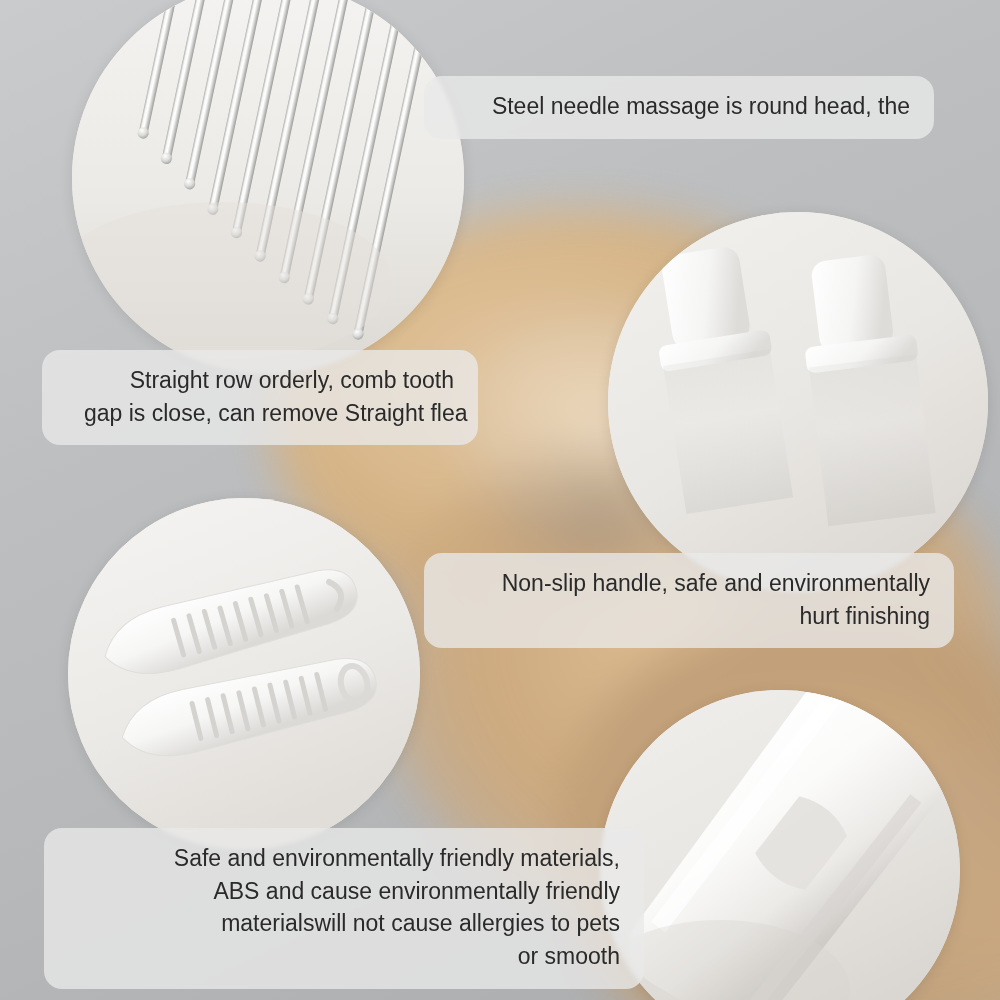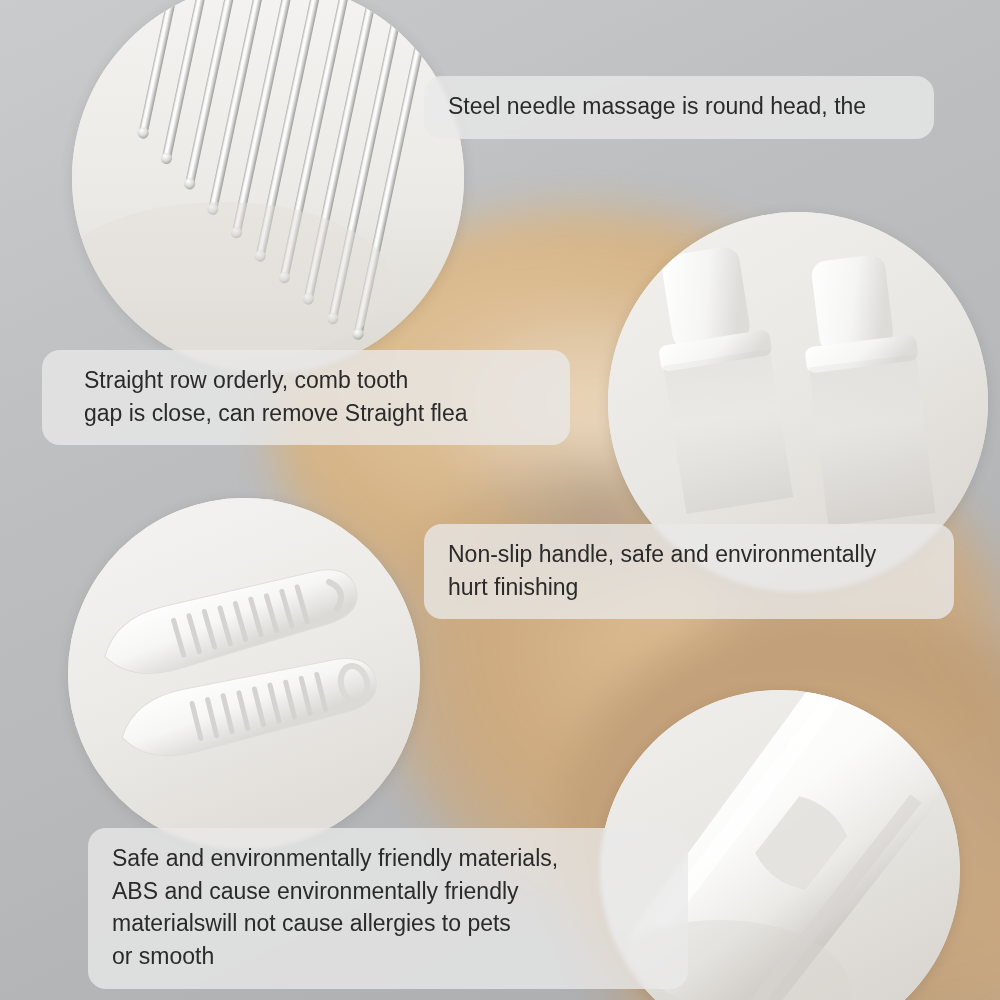--- a/index.html
+++ b/index.html
@@ -106,26 +106,26 @@
     position: absolute;
     background: rgba(233, 233, 233, 0.78);
     border-radius: 18px;
     color: #2a2a2a;
     font-size: 23px;
     line-height: 1.42;
     padding: 14px 24px 16px 24px;
     box-sizing: border-box;
     backdrop-filter: blur(2px);
   }
-  .caption .line { white-space: pre; display: block; }
+  .caption .line { white-space: pre; display: block; text-align: right; }
 
   .cap1 { left: 424px; top: 76px;  width: 510px; }
-  .cap2 { left: 42px;  top: 350px; width: 528px; padding-left: 42px; }
-  .cap3 { left: 424px; top: 524px; width: 530px; }
-  .cap4 { left: 44px;  top: 828px; width: 600px; margin-left: 44px; }
+  .cap2 { left: 42px;  top: 350px; width: 436px; padding-left: 42px; }
+  .cap3 { left: 424px; top: 553px; width: 530px; }
+  .cap4 { left: 44px;  top: 828px; width: 600px; }
 </style>
 </head>
 <body>
 
 <div id="stage">
 
   <div class="cat-bg">
     <div class="cat-blob cat-b1"></div>
     <div class="cat-blob cat-b2"></div>
     <div class="cat-blob cat-b3"></div>

